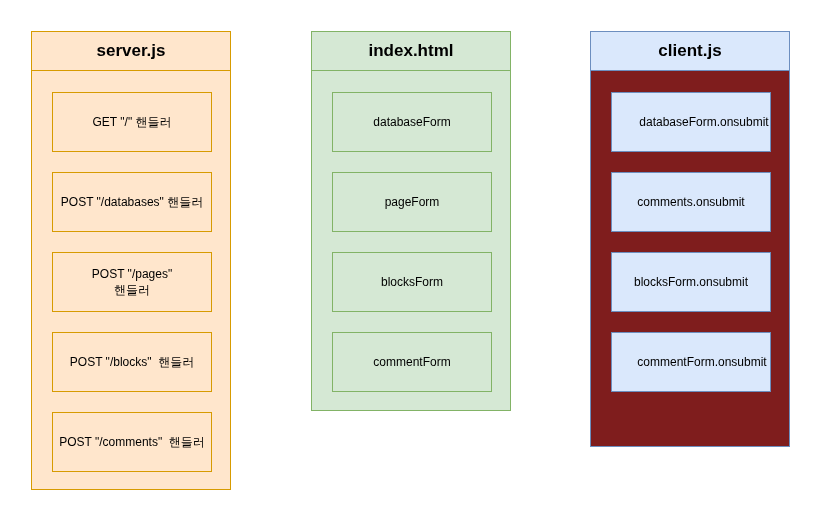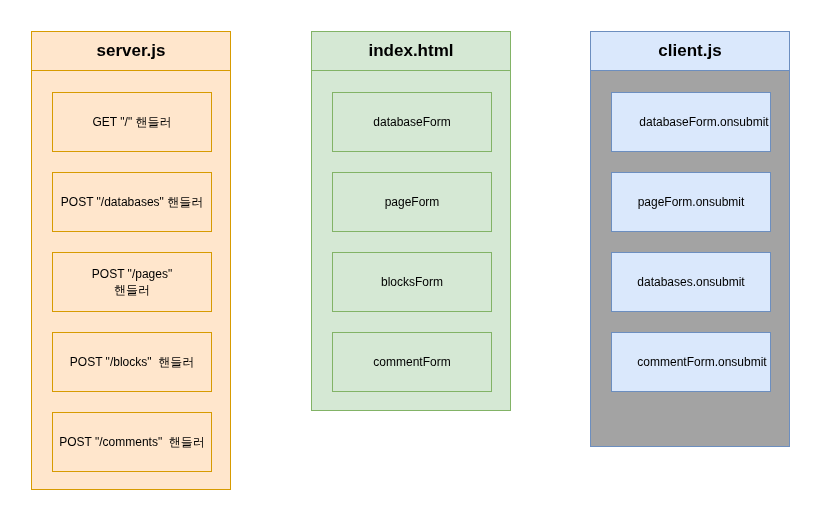--- a/index.html
+++ b/index.html
@@ -76,23 +76,23 @@
   <div class="col" style="left: 311px; height: 380px; background-color: rgb(213, 232, 212); border-color: rgb(130, 179, 102);">
     <div class="col-header" style="background-color: rgb(213, 232, 212); border-color: rgb(130, 179, 102);">
       <span>index.html</span>
     </div>
     <div class="node r0" style="background-color: rgb(213, 232, 212); border-color: rgb(130, 179, 102);">databaseForm</div>
     <div class="node r1" style="background-color: rgb(213, 232, 212); border-color: rgb(130, 179, 102);">pageForm</div>
     <div class="node r2" style="background-color: rgb(213, 232, 212); border-color: rgb(130, 179, 102);">blocksForm</div>
     <div class="node r3" style="background-color: rgb(213, 232, 212); border-color: rgb(130, 179, 102);">commentForm</div>
   </div>
 
-  <div class="col" style="left: 590px; height: 416px; background-color: #a3a3a3; border-color: rgb(108, 142, 191);">
+  <div class="col" style="left: 590px; height: 416px; background-color: #7f1d1d; border-color: rgb(108, 142, 191);">
     <div class="col-header" style="background-color: rgb(218, 232, 252); border-color: rgb(108, 142, 191);">
       <span>client.js</span>
     </div>
     <div class="node r0" style="background-color: rgb(218, 232, 252); border-color: rgb(108, 142, 191); padding-left: 32px;">databaseForm.onsubmit</div>
-    <div class="node r1" style="background-color: rgb(218, 232, 252); border-color: rgb(108, 142, 191);">pageForm.onsubmit</div>
-    <div class="node r2" style="background-color: rgb(218, 232, 252); border-color: rgb(108, 142, 191);">databases.onsubmit</div>
+    <div class="node r1" style="background-color: rgb(218, 232, 252); border-color: rgb(108, 142, 191);">comments.onsubmit</div>
+    <div class="node r2" style="background-color: rgb(218, 232, 252); border-color: rgb(108, 142, 191);">blocksForm.onsubmit</div>
     <div class="node r3" style="background-color: rgb(218, 232, 252); border-color: rgb(108, 142, 191); padding-left: 28px;">commentForm.onsubmit</div>
   </div>
 
 </div>
 
 </body></html>

